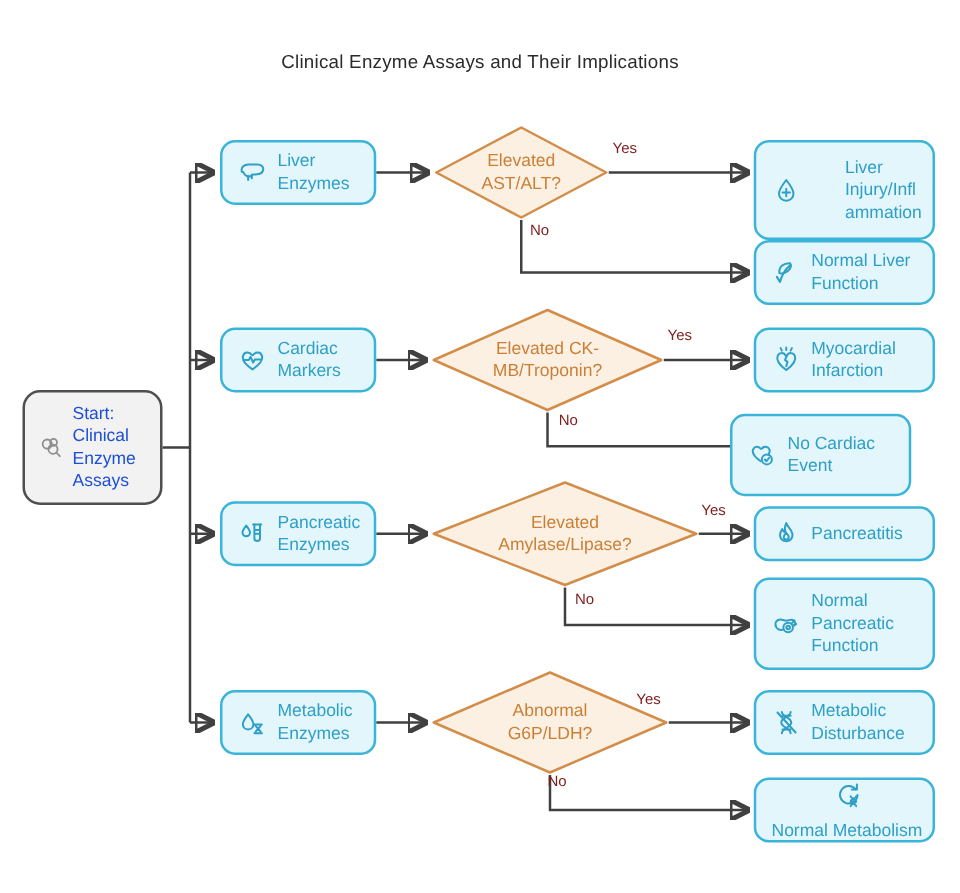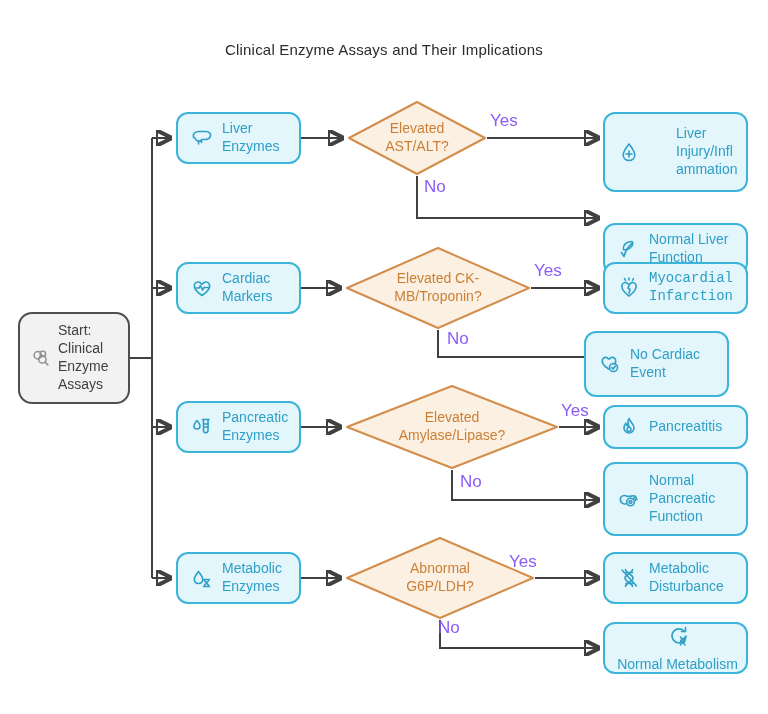--- a/index.html
+++ b/index.html
@@ -16,34 +16,34 @@
   .node{
     position:absolute;z-index:2;box-sizing:border-box;
     display:flex;align-items:center;gap:8px;
     border:2px solid #3ab4d8;background:#e2f6fc;border-radius:12px;
     padding:0 8px 0 12px;color:#2e9fc6;font-size:14px;line-height:1.28;
   }
   .node .lbl{overflow-wrap:anywhere;}
   .node .icon{flex:0 0 auto;display:flex;color:#2e9fc6;}
   .node .icon svg{width:24px;height:24px;}
   .start{
-    border-color:#4f4f4f;background:#f2f2f2;color:#404040;border-radius:14px;
+    border-color:#4f4f4f;background:#f2f2f2;color:#1d4ed8;border-radius:14px;
     padding:0 6px 0 10px;gap:6px;
   }
   .start .icon{color:#8f8f8f;}
   .start .icon svg{width:22px;height:22px;}
   .icon svg *{stroke:currentColor;fill:none;stroke-width:1.6;stroke-linecap:round;stroke-linejoin:round;}
   .diamond{position:absolute;z-index:2;}
   .diamond svg{position:absolute;left:0;top:0;width:100%;height:100%;}
   .diamond polygon{fill:#fcf0e2;stroke:#d38d4a;stroke-width:2;stroke-linejoin:round;}
   .dlabel{
     position:absolute;left:50%;top:50%;transform:translate(-50%,-50%);
     text-align:center;color:#cb7f35;font-size:14px;line-height:1.28;z-index:3;
   }
-  .edge-label{position:absolute;z-index:3;font-size:17px;color:#8b5cf6;}
+  .edge-label{position:absolute;z-index:3;font-size:12px;color:#7f1d1d;}
 </style>
 </head>
 <body>
 
 <div class="canvas">
 
   <div class="title">Clinical Enzyme Assays and Their Implications</div>
 
   <svg class="edges" width="768" height="714">
     <defs>
@@ -148,30 +148,30 @@
 
   <div class="node" style="left:603px;top:112px;width:145px;height:80px;gap:35px;">
     <span class="icon">
       <svg viewBox="0 0 24 24">
           <path d="M12 20.5c3.3 0 5.8-2.4 5.8-5.7C17.8 11.5 12 4 12 4s-5.8 7.5-5.8 10.8c0 3.3 2.5 5.7 5.8 5.7z"></path>
           <path d="M12 11v6M9 14h6"></path>
         </svg>
     </span>
     <span class="lbl">Liver Injury/Inflammation</span>
   </div>
-  <div class="node" style="left:603px;top:192px;width:145px;height:52px;margin-top:31px;">
+  <div class="node" style="left:603px;top:192px;width:145px;height:52px;">
     <span class="icon">
       <svg viewBox="0 0 24 24">
           <path d="M15 4.5c-5.5 0-9 3-8.5 8 0 0 3.5 1 6.5-1.5s3.5-4.5 2-6.5z"></path>
           <path d="M4.5 15.5l2.5 4c2-7 4.5-10.5 8-13"></path>
         </svg>
     </span>
     <span class="lbl">Normal Liver Function</span>
   </div>
-  <div class="node" style="left:603px;top:262px;width:145px;height:52px;font-family:Liberation Mono, monospace;">
+  <div class="node" style="left:603px;top:262px;width:145px;height:52px;">
     <span class="icon">
       <svg viewBox="0 0 24 24">
           <path d="M12 20C6.5 16 4 12 5 9c1-3 5-3.5 6.5-.5h1C14 5.5 18 6 19 9c1 3-1.5 7-7 11z"></path>
           <path d="M12.5 8.5l-1.5 3.5 2 1.5-1 3.5"></path>
           <path d="M8.5 4.5l-1-2M12 4V2M15.5 4.5l1-2"></path>
         </svg>
     </span>
     <span class="lbl">Myocardial Infarction</span>
   </div>
   <div class="node" style="left:584px;top:331px;width:145px;height:66px;">

